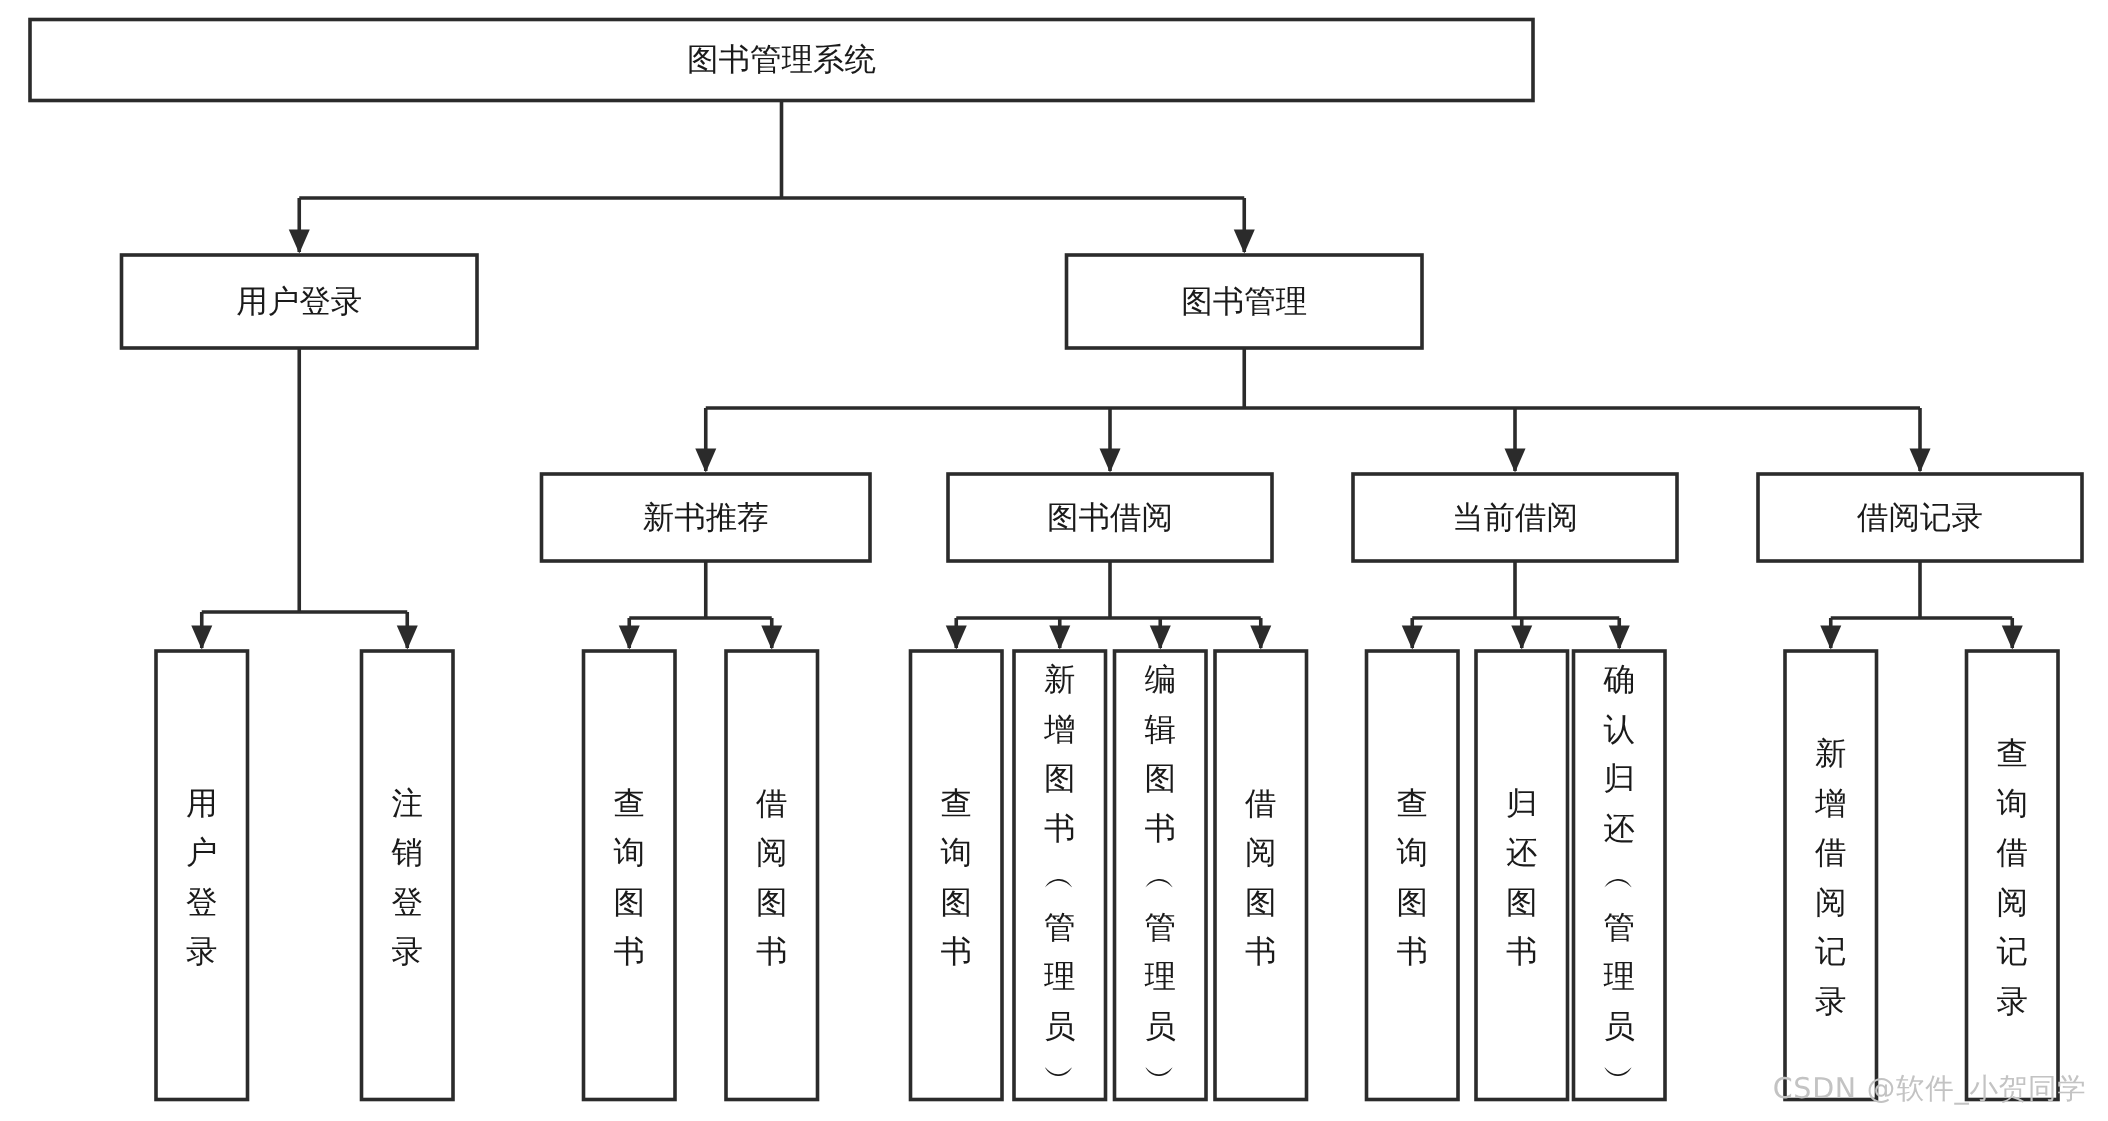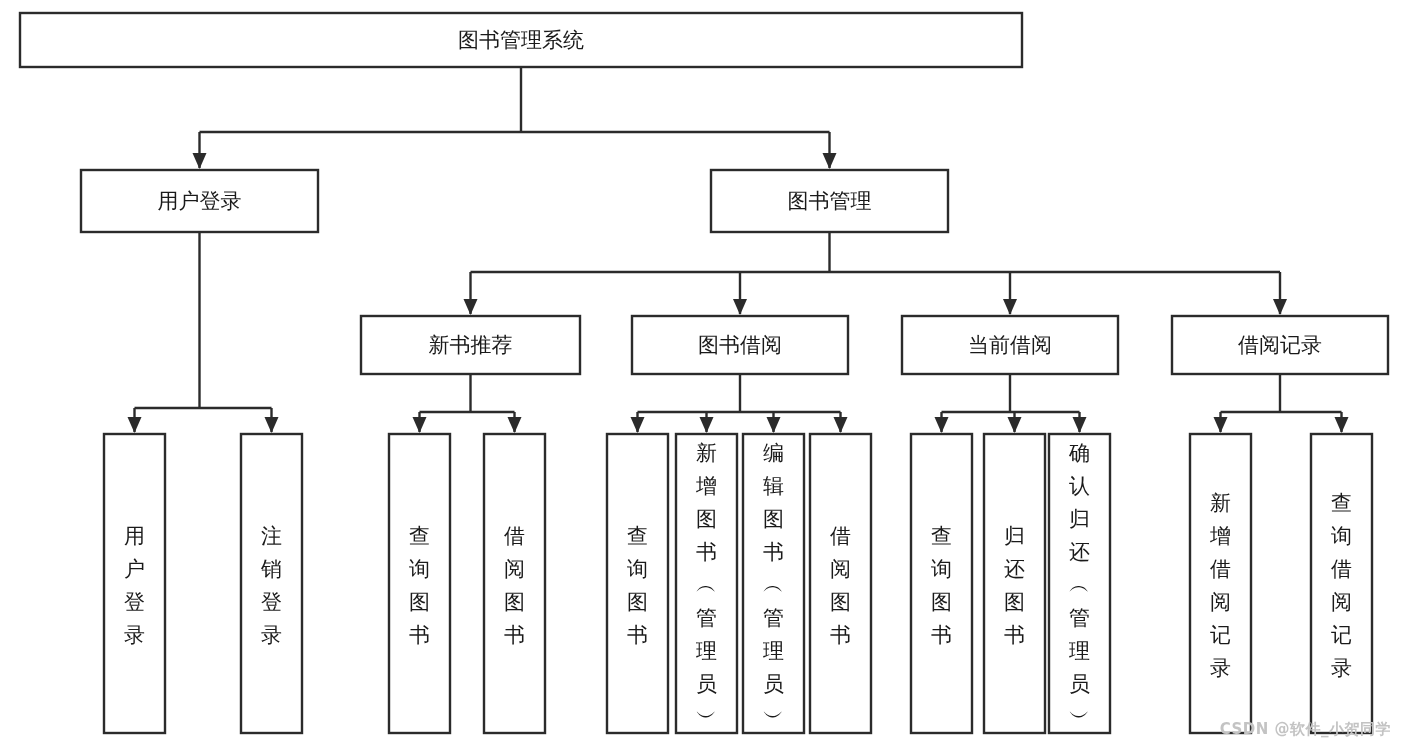--- a/index.html
+++ b/index.html
@@ -47,26 +47,25 @@
   }
   .arrow-head {
     fill: #2b2b2b;
     stroke: none;
   }
   .watermark {
     position: absolute;
     right: 14px;
     bottom: 8px;
     font-family: "DejaVu Sans", "Liberation Sans", sans-serif;
-    font-size: 15px;
+    font-size: 19px;
     color: #c3c3c3;
     letter-spacing: 0.5px;
     white-space: nowrap;
     user-select: none;
-    font-weight: bold;
   }
 </style>
 </head>
 <body>
 
 <div id="diagram-root">
   <svg id="tree-svg" width="1405" height="747" viewBox="0 0 1405 747" xmlns="http://www.w3.org/2000/svg">
     <g id="edges-layer">
         <path d="M 521 67 L 521 132" class="edge-line"></path>
         <path d="M 199.5 132 L 829.5 132" class="edge-line"></path>

